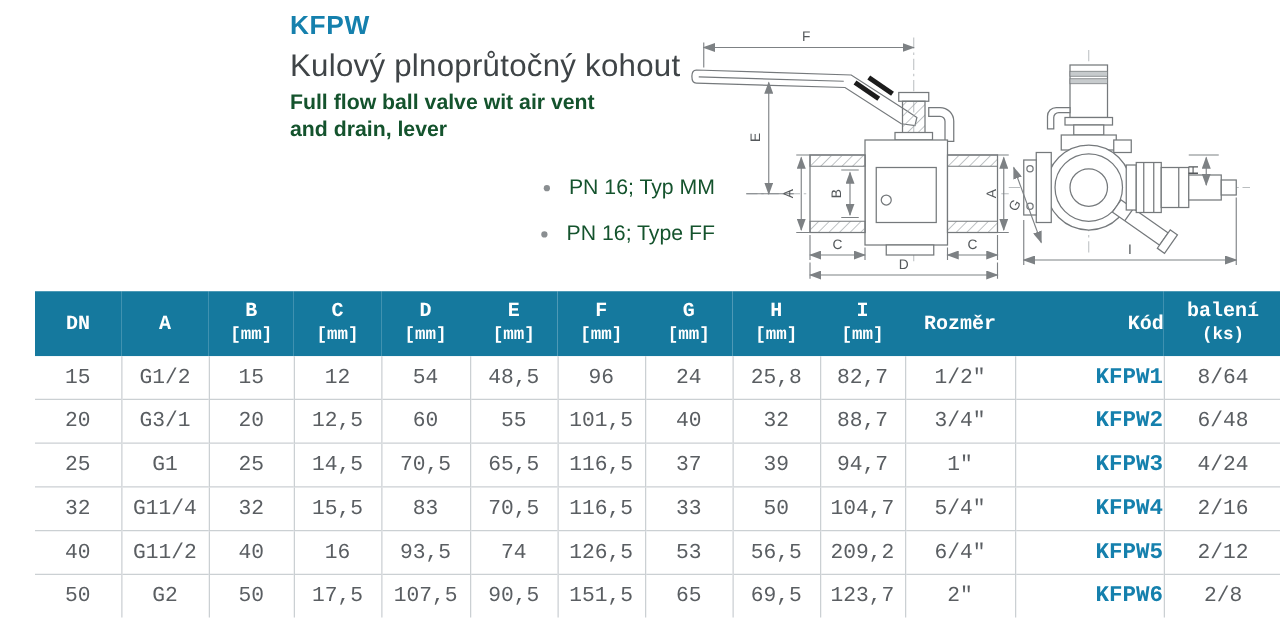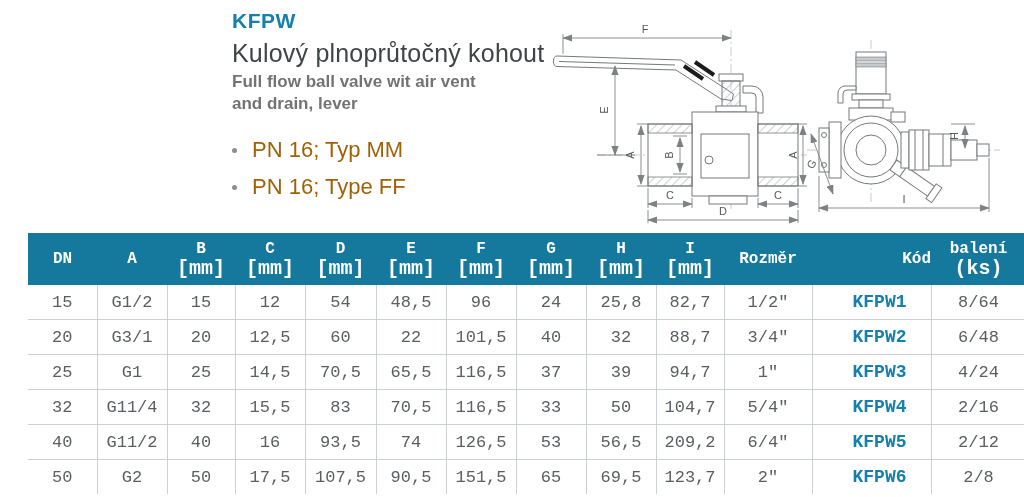--- a/index.html
+++ b/index.html
@@ -5,23 +5,23 @@
   html,body{margin:0;padding:0;}
   body{
     width:1024px;height:497px;background:#ffffff;position:relative;overflow:hidden;
     font-family:"Liberation Sans", sans-serif;
     -webkit-font-smoothing:antialiased;
   }
   
   .info{position:absolute;left:188px;top:9px;width:340px;margin-left:44px;}
   .prod-code{color:#1580ad;font-size:21px;font-weight:bold;letter-spacing:.5px;}
   .title-cs{color:#3f4447;font-size:25px;font-weight:normal;line-height:30px;margin-top:5px;letter-spacing:.2px;}
-  .title-en{color:#737373;font-size:17px;font-weight:bold;line-height:22px;margin-top:3px;}
+  .title-en{color:#14532d;font-size:17px;font-weight:bold;line-height:22px;margin-top:3px;}
   .bullets{margin-top:25px;}
-  .bullet{display:flex;align-items:center;color:#a16207;font-size:22px;height:20px;margin-bottom:17px;}
+  .bullet{display:flex;align-items:center;color:#14532d;font-size:17px;height:20px;margin-bottom:17px;justify-content:flex-end;}
   .dot{width:5px;height:5px;border-radius:50%;background:#8a8e91;margin-right:15px;flex:0 0 auto;}
   
   .drawing{position:absolute;top:8px;}
   .drawing.front{left:535px;}
   .drawing.side{left:795px;}
   .drawing svg{display:block;}
   .dwg-line{stroke:#75797c;stroke-width:1;fill:none;}
   .dwg-fill{stroke:#75797c;stroke-width:1;fill:#ffffff;}
   .dwg-band{fill:#c7cbcd;stroke:#75797c;stroke-width:.6;}
   .dim{stroke:#7d8184;stroke-width:.9;fill:none;}
@@ -31,28 +31,28 @@
   
   table.specs{position:absolute;left:28px;top:233px;border-collapse:collapse;table-layout:fixed;width:998px;font-family:Liberation Mono, monospace;}
   col.col-dn{width:69px}col.col-a{width:70px}col.col-b{width:68px}col.col-c{width:70px}
   col.col-d{width:71px}col.col-e{width:70px}col.col-f{width:70px}col.col-g{width:70px}
   col.col-h{width:70px}col.col-i{width:68px}col.col-rozmer{width:88px}col.col-kod{width:119px}
   col.col-baleni{width:95px}
   .specs th{
     background:#15799e;color:#ffffff;font-weight:bold;height:52px;padding:0;
     font-size:16px;line-height:19px;text-align:center;vertical-align:middle;
   }
-  .specs th .h-unit{font-size:20px;}
+  .specs th .h-unit{font-size:14px;}
   .specs th.col-kod{text-align:right;padding-left:15px;}
   .specs td{
     height:34px;padding:0;text-align:center;vertical-align:middle;
     color:#5a5e62;font-size:17px;border-right:1px solid #cbd0d3;background:#fff;
   }
   .specs tbody tr + tr td{border-top:1px solid #cbd0d3;}
-  .specs td.col-kod{color:#1580ad;font-weight:bold;text-align:center;padding-left:16px;font-size:18px;}
+  .specs td.col-kod{color:#1580ad;font-weight:bold;text-align:right;padding-left:16px;font-size:18px;}
 </style>
 </head>
 <body>
 
 <div class="info">
   <div class="prod-code">KFPW</div>
   <div class="title-cs">
     <div>Kulový plnoprůtočný kohout</div>
   </div>
   <div class="title-en">
@@ -305,21 +305,21 @@
         <td class="col-rozmer">1/2"</td>
         <td class="col-kod">KFPW1</td>
         <td class="col-baleni">8/64</td>
       </tr>
       <tr>
         <td class="col-dn">20</td>
         <td class="col-a">G3/1</td>
         <td class="col-b">20</td>
         <td class="col-c">12,5</td>
         <td class="col-d">60</td>
-        <td class="col-e">22</td>
+        <td class="col-e">55</td>
         <td class="col-f">101,5</td>
         <td class="col-g">40</td>
         <td class="col-h">32</td>
         <td class="col-i">88,7</td>
         <td class="col-rozmer">3/4"</td>
         <td class="col-kod">KFPW2</td>
         <td class="col-baleni">6/48</td>
       </tr>
       <tr>
         <td class="col-dn">25</td>

